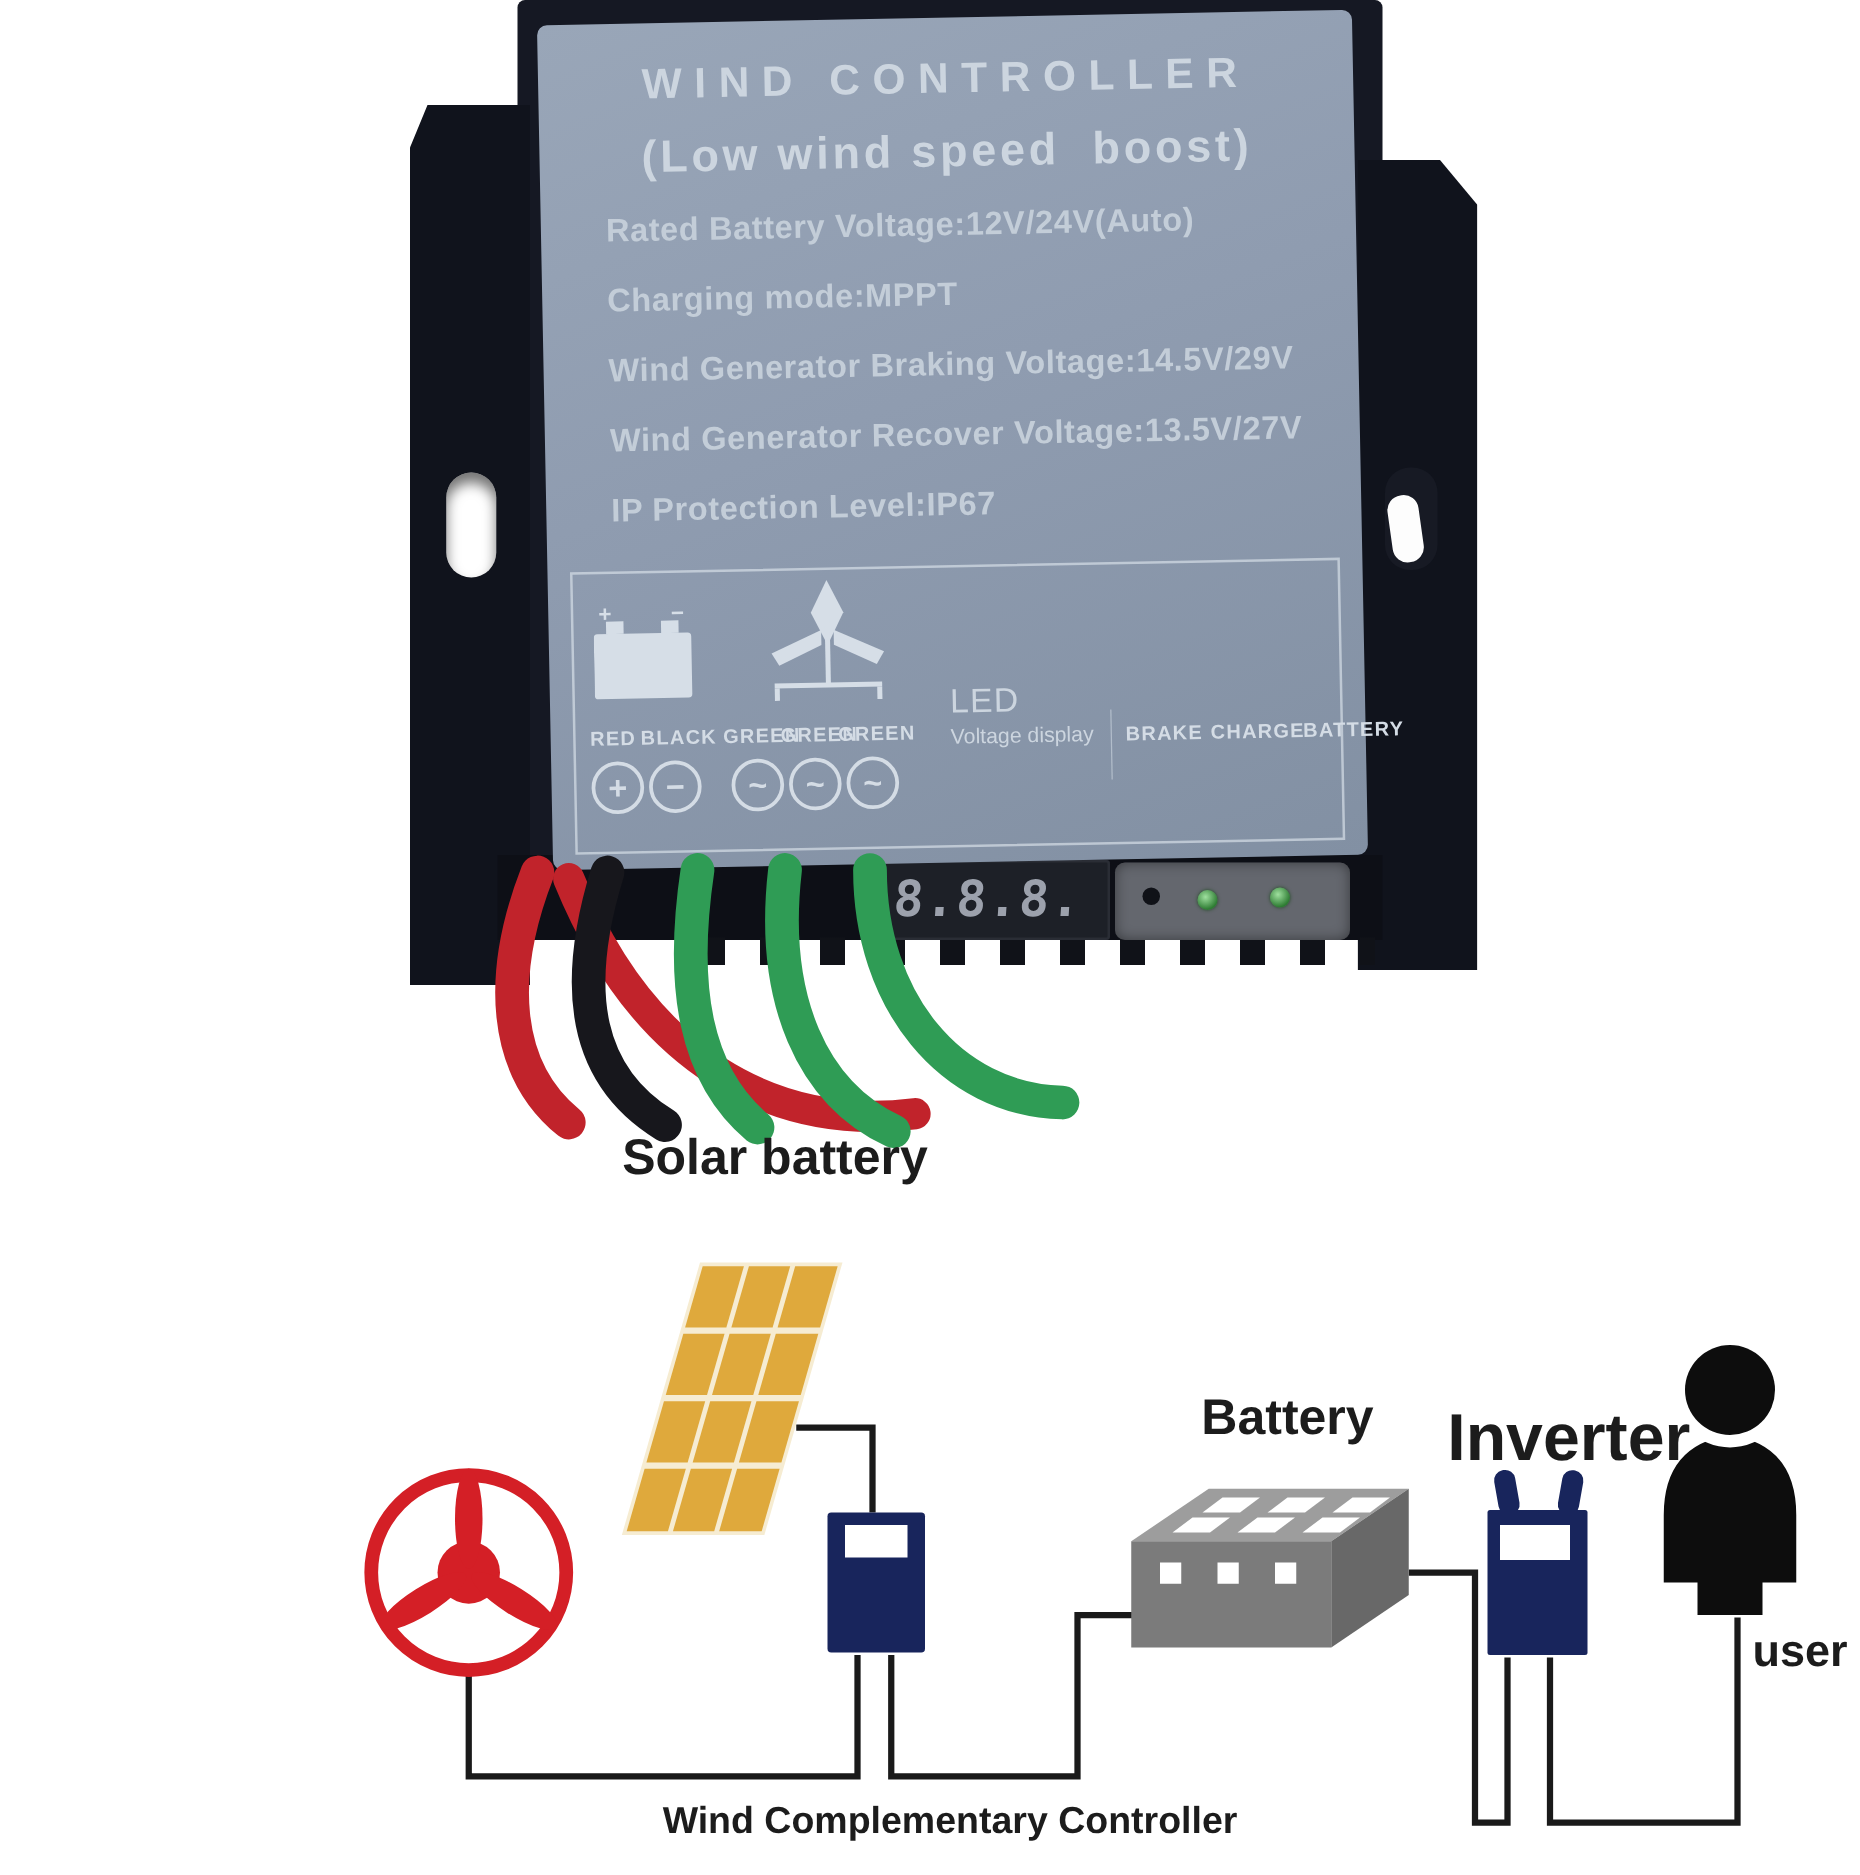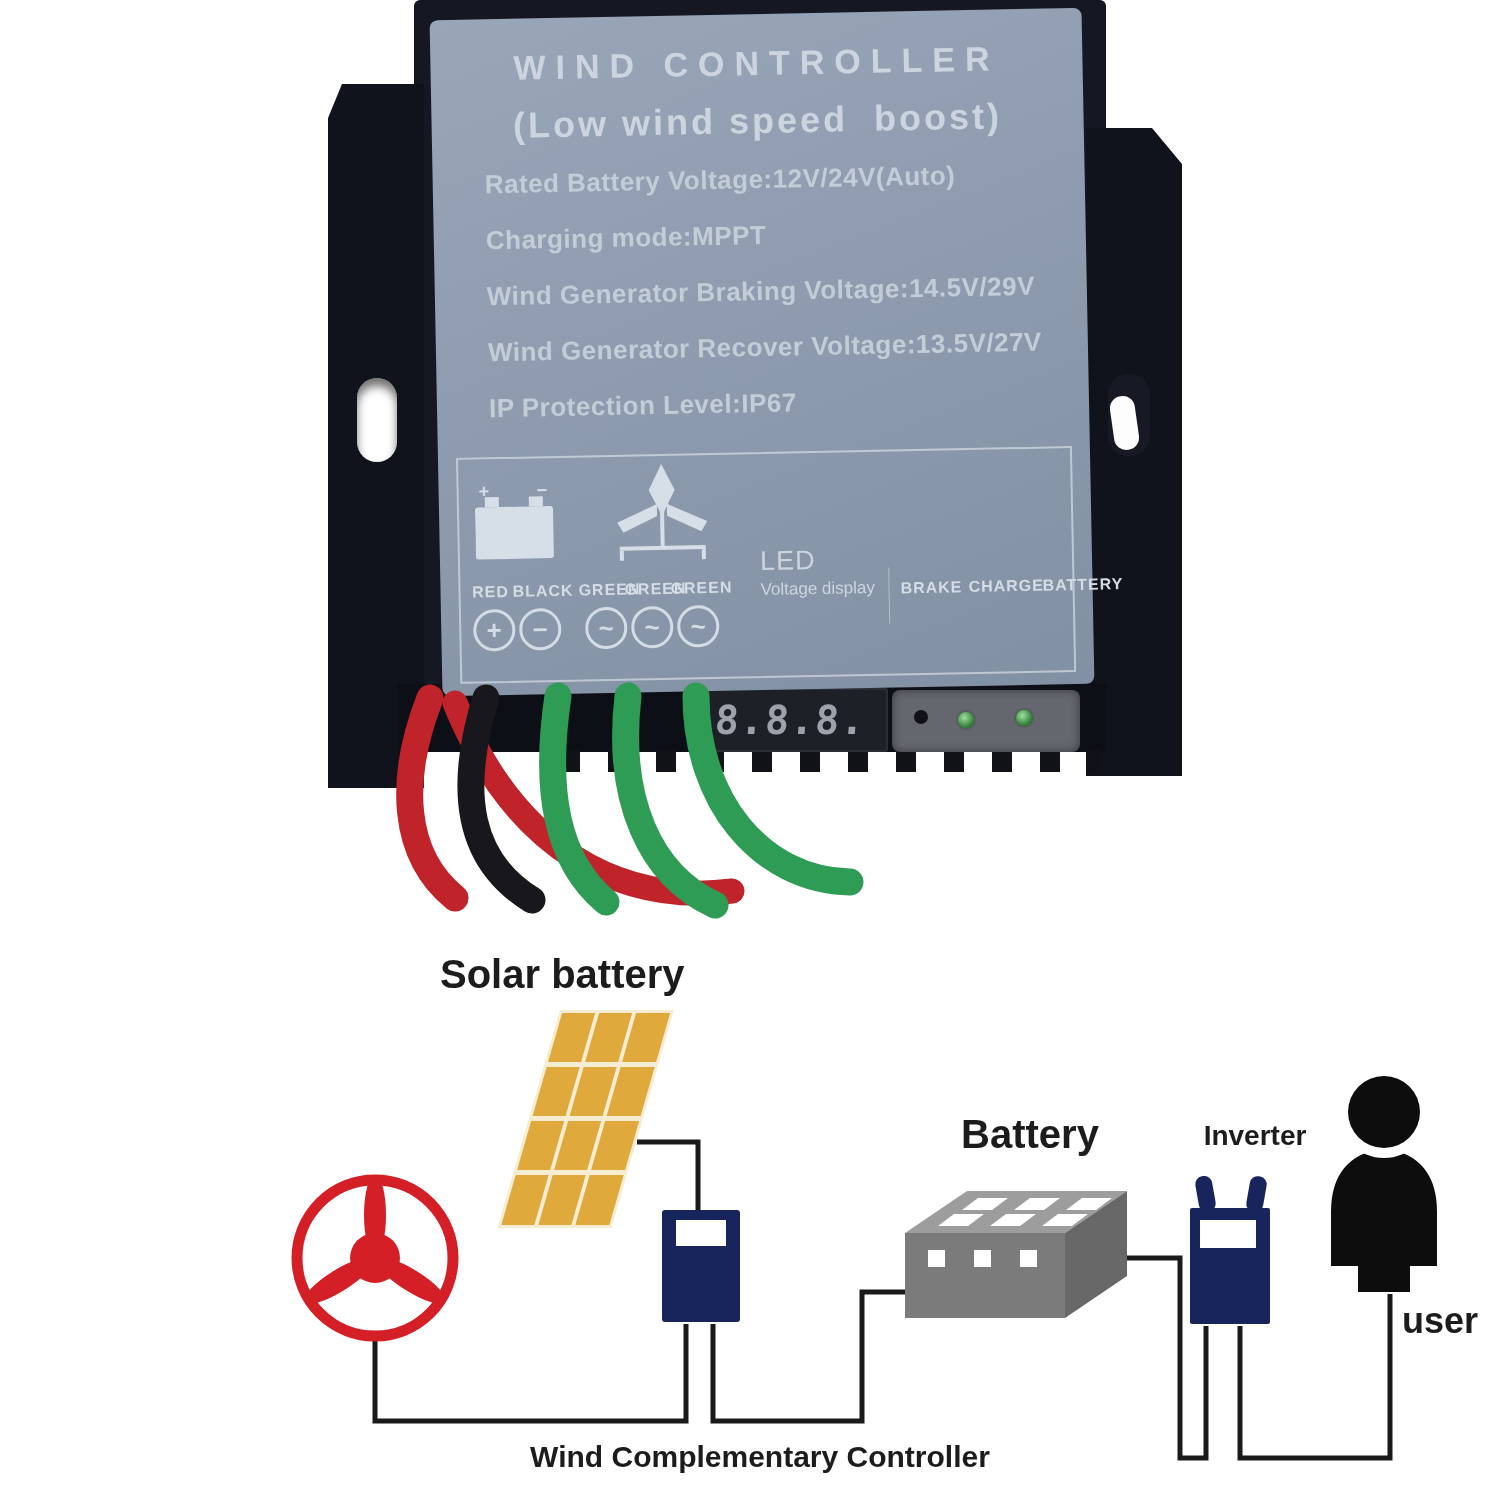--- a/index.html
+++ b/index.html
@@ -226,18 +226,18 @@
       <rect x="1200" y="1220" width="56" height="28" fill="#ffffff"></rect>
     </g>
 
     <g>
       <path d="M1331 1266 L1331 1212 Q1331 1156 1384 1148 Q1437 1156 1437 1212 L1437 1266 L1410 1266 L1410 1292 L1358 1292 L1358 1266 Z" fill="#0d0d0d"></path>
       <circle cx="1384" cy="1112" r="46" fill="#ffffff"></circle>
       <circle cx="1384" cy="1112" r="36" fill="#0d0d0d"></circle>
     </g>
   </svg>
 
-  <div class="abs diag-label" style="left:440px;top:952px;width:360px;text-align:left;font-size:40px;">Solar battery</div>
+  <div class="abs diag-label" style="left:440px;top:904px;width:360px;text-align:center;font-size:40px;">Solar battery</div>
   <div class="abs diag-label" style="left:920px;top:1112px;width:220px;text-align:center;font-size:40px;">Battery</div>
-  <div class="abs diag-label" style="left:1150px;top:1120px;width:210px;text-align:center;font-size:28px;">Inverter</div>
+  <div class="abs diag-label" style="left:1150px;top:1120px;width:210px;text-align:center;font-size:53px;">Inverter</div>
   <div class="abs diag-label" style="left:1402px;top:1300px;width:110px;font-size:36px;">user</div>
   <div class="abs diag-label" style="left:360px;top:1440px;width:800px;text-align:center;font-size:30px;">Wind Complementary Controller</div>
 </div>
 
 </body></html>

